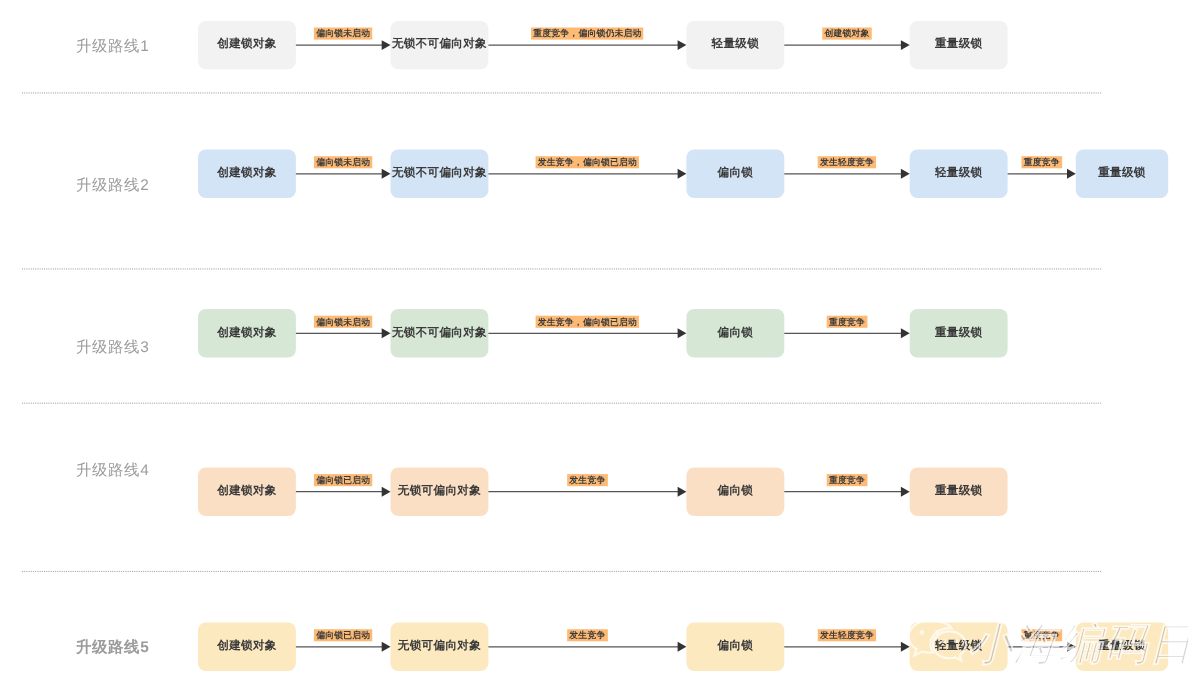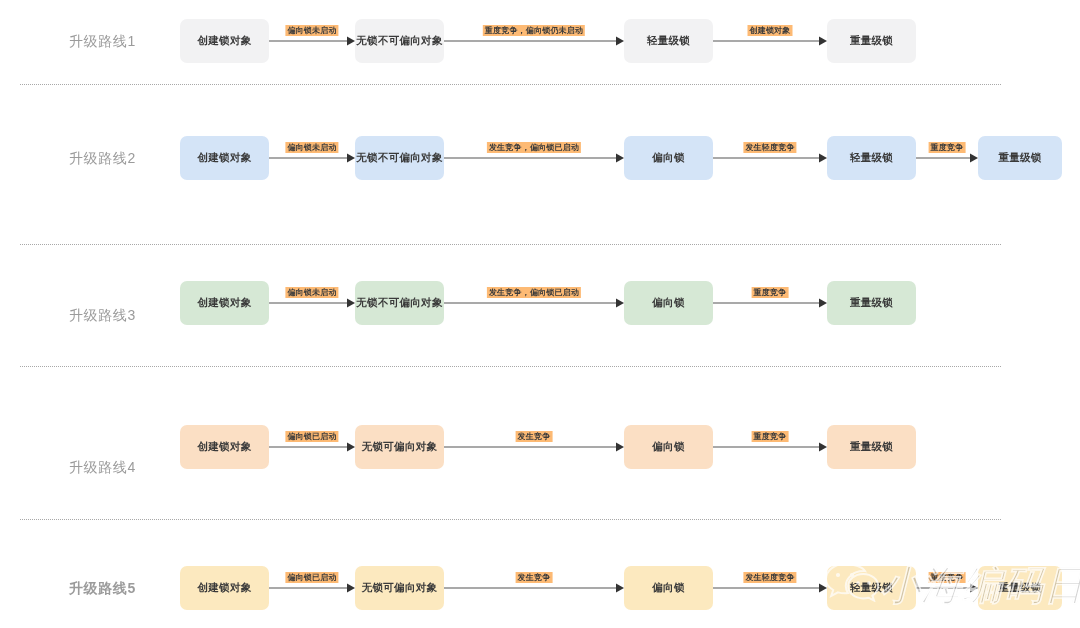--- a/index.html
+++ b/index.html
@@ -139,21 +139,21 @@
       </div>
       <div class="edge" style="left: 713px; width: 114px; top: 26px;">
         <svg width="114" height="30" viewBox="0 0 114 30">
           <line x1="0" y1="15" x2="107" y2="15" stroke="#555" stroke-width="1.1"></line>
           <path d="M106,10.5 L114,15 L106,19.5 Z" fill="#333"></path>
         </svg>
         <div class="edge-label">创建锁对象</div>
       </div>
     </div>
     <div class="row" style="top: 0px;">
-      <div class="row-label" style="top: 151px;">升级路线2</div>
+      <div class="row-label" style="top: 161px;">升级路线2</div>
       <div class="node" style="left: 180px; width: 89px; top: 136px; background: rgb(212, 228, 247);">创建锁对象</div>
       <div class="node" style="left: 355px; width: 89px; top: 136px; background: rgb(212, 228, 247);">无锁不可偏向对象</div>
       <div class="node" style="left: 624px; width: 89px; top: 136px; background: rgb(212, 228, 247);">偏向锁</div>
       <div class="node" style="left: 827px; width: 89px; top: 136px; background: rgb(212, 228, 247);">轻量级锁</div>
       <div class="node" style="left: 978px; width: 84px; top: 136px; background: rgb(212, 228, 247);">重量级锁</div>
       <div class="edge" style="left: 269px; width: 86px; top: 143px;">
         <svg width="86" height="30" viewBox="0 0 86 30">
           <line x1="0" y1="15" x2="79" y2="15" stroke="#555" stroke-width="1.1"></line>
           <path d="M78,10.5 L86,15 L78,19.5 Z" fill="#333"></path>
         </svg>
@@ -203,21 +203,21 @@
       </div>
       <div class="edge" style="left: 713px; width: 114px; top: 288px;">
         <svg width="114" height="30" viewBox="0 0 114 30">
           <line x1="0" y1="15" x2="107" y2="15" stroke="#555" stroke-width="1.1"></line>
           <path d="M106,10.5 L114,15 L106,19.5 Z" fill="#333"></path>
         </svg>
         <div class="edge-label">重度竞争</div>
       </div>
     </div>
     <div class="row" style="top: 0px;">
-      <div class="row-label" style="top: 460px;">升级路线4</div>
+      <div class="row-label" style="top: 420px;">升级路线4</div>
       <div class="node" style="left: 180px; width: 89px; top: 425px; background: rgb(251, 223, 196);">创建锁对象</div>
       <div class="node" style="left: 355px; width: 89px; top: 425px; background: rgb(251, 223, 196);">无锁可偏向对象</div>
       <div class="node" style="left: 624px; width: 89px; top: 425px; background: rgb(251, 223, 196);">偏向锁</div>
       <div class="node" style="left: 827px; width: 89px; top: 425px; background: rgb(251, 223, 196);">重量级锁</div>
       <div class="edge" style="left: 269px; width: 86px; top: 432px;">
         <svg width="86" height="30" viewBox="0 0 86 30">
           <line x1="0" y1="15" x2="79" y2="15" stroke="#555" stroke-width="1.1"></line>
           <path d="M78,10.5 L86,15 L78,19.5 Z" fill="#333"></path>
         </svg>
         <div class="edge-label">偏向锁已启动</div>

